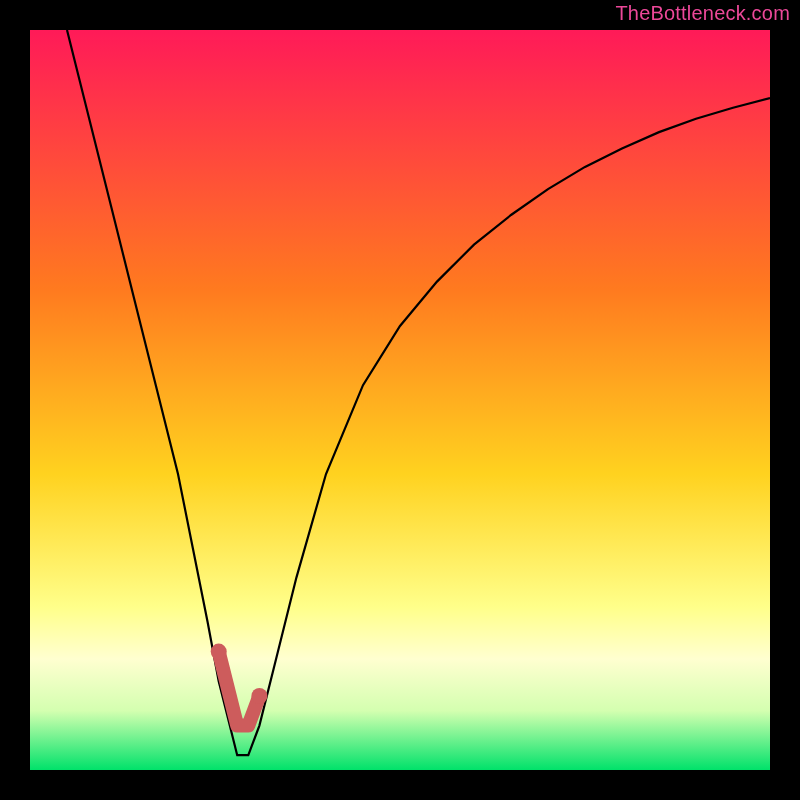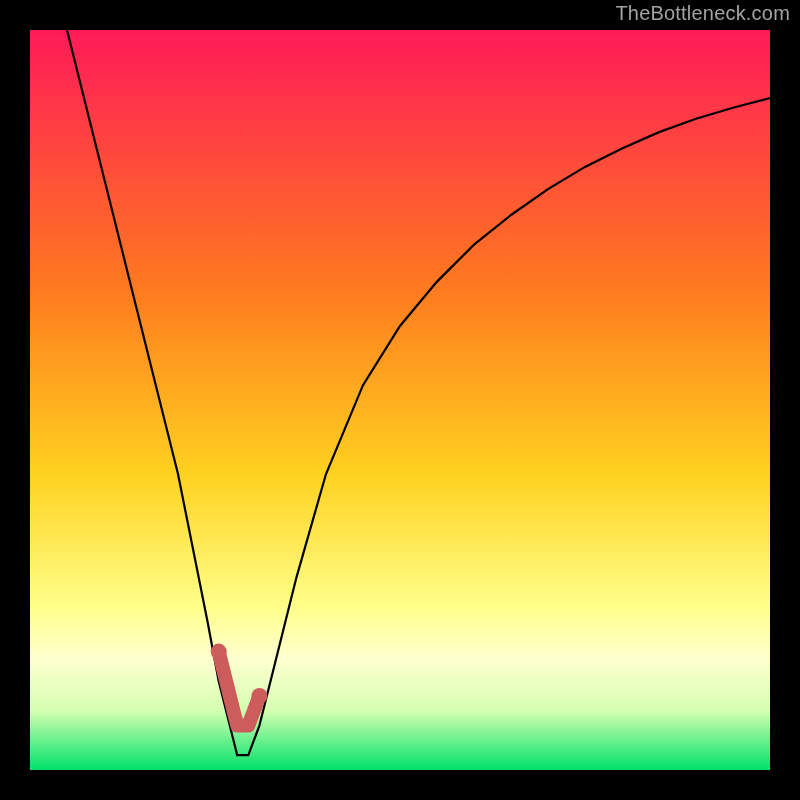--- a/index.html
+++ b/index.html
@@ -16,21 +16,21 @@
     left: 0;
     top: 0;
     width: 800px;
     height: 800px;
     background: #000;
   }
   .watermark {
     position: absolute;
     top: 2px;
     right: 10px;
-    color: #a3a3a3;
+    color: #ec4899;
     font-size: 20px;
     letter-spacing: 0.2px;
     font-weight: 500;
     user-select: none;
   }
   .plot {
     position: absolute;
     left: 30px;
     top: 30px;
     width: 740px;

